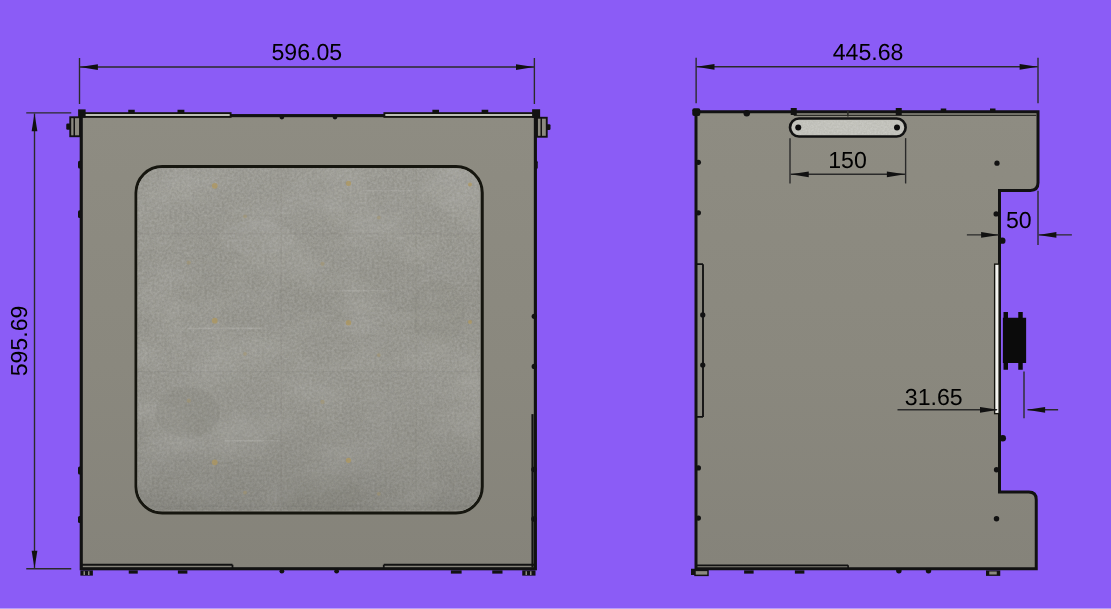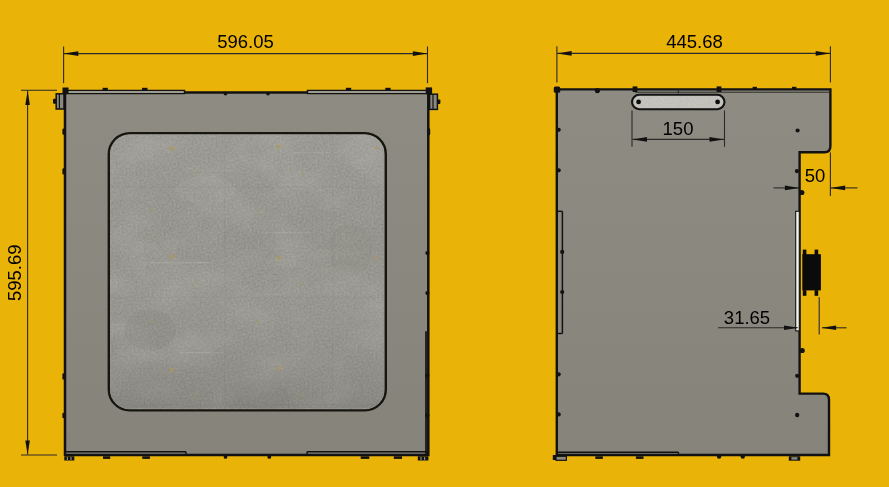--- a/index.html
+++ b/index.html
@@ -1,16 +1,16 @@
 <!DOCTYPE html>
 <html><head>
 <meta charset="utf-8">
 <style>
 html,body{margin:0;padding:0;background:#ffffff;}
-#stage{position:relative;width:889px;height:487px;background:#eab308;overflow:hidden;}
+#stage{position:relative;width:889px;height:487px;background:#8b5cf6;overflow:hidden;}
 svg{display:block;}
 text{font-family:"Liberation Sans",sans-serif;fill:#000;}
 </style>
 </head>
 <body>
 <div id="stage">
 <svg width="889" height="487" viewBox="0 0 889 487">
 <defs>
 <filter id="graindark" x="0%" y="0%" width="100%" height="100%">
   <feTurbulence type="fractalNoise" baseFrequency="0.5" numOctaves="3" seed="7"></feTurbulence>

